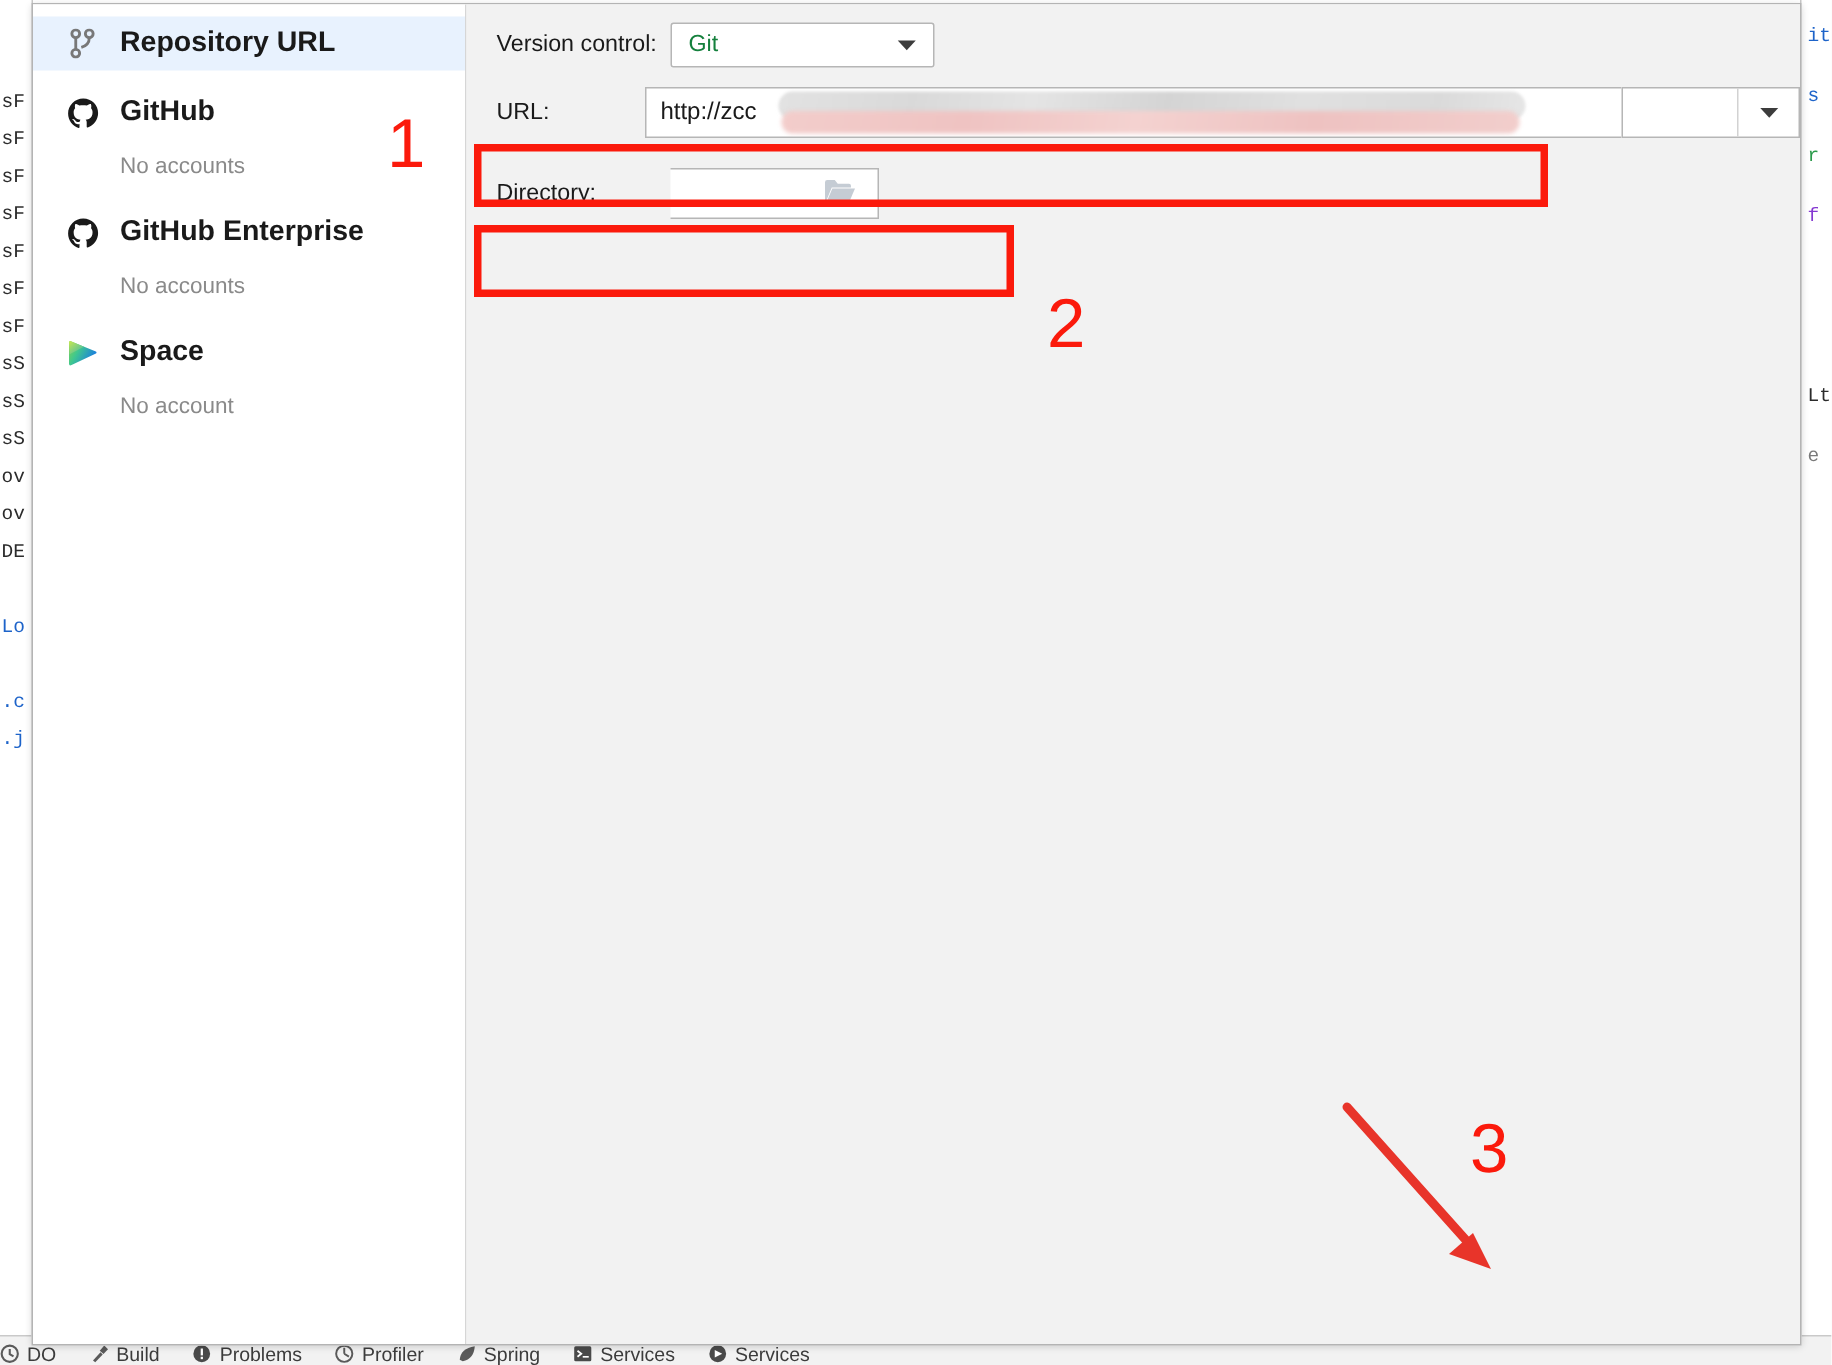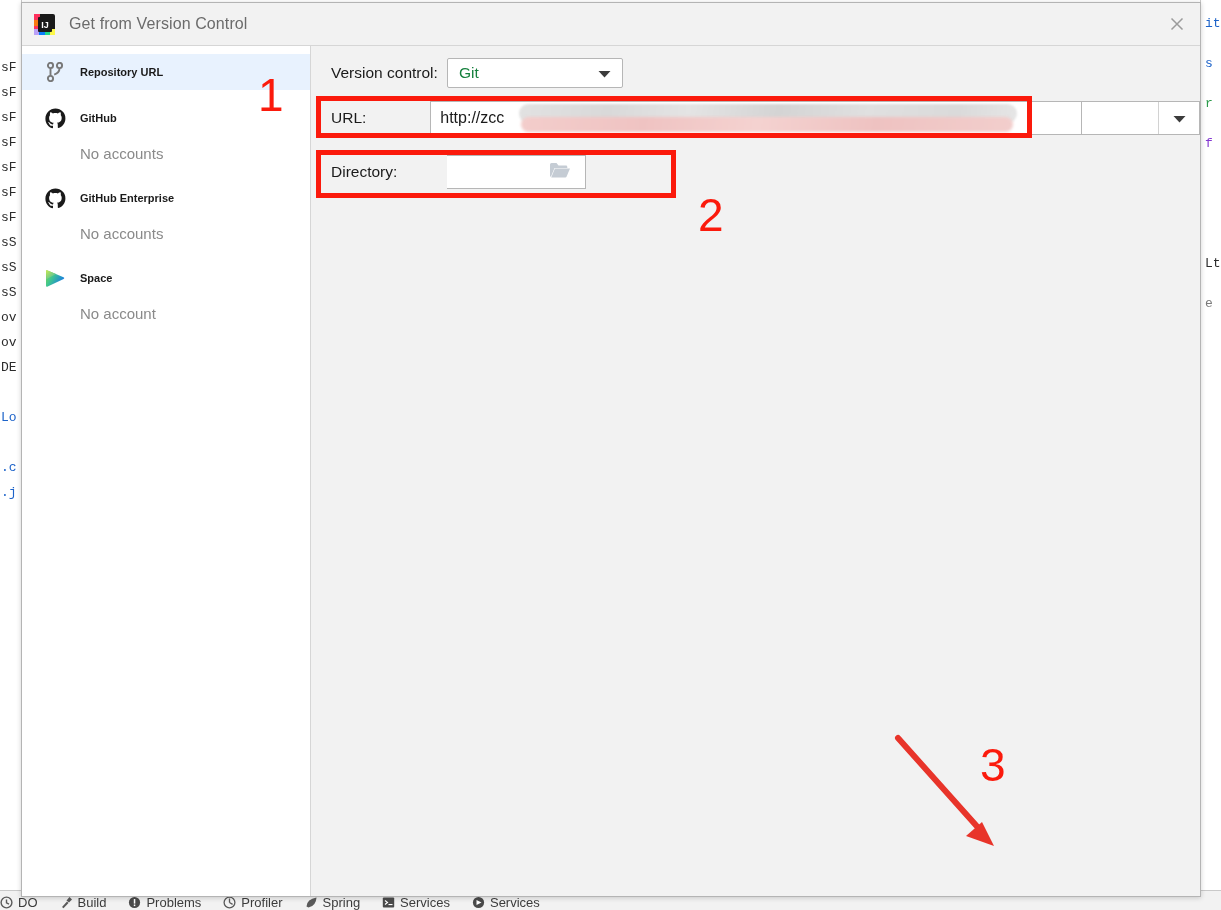--- a/index.html
+++ b/index.html
@@ -148,21 +148,21 @@
     box-sizing: border-box;
   }
   .side-item.selected { background: #e8f2fe; }
   .side-item .si-icon {
     width: 22px; height: 22px;
     flex: 0 0 22px;
     margin-right: 14px;
     display: flex; align-items: center; justify-content: center;
   }
   .side-item .si-label {
-    font-size: 11px;
+    font-size: 19px;
     font-weight: bold;
     color: #1a1a1a;
   }
   .side-sub {
     font-size: 15px;
     color: #8a8a8a;
     padding-left: 58px;
     height: 34px;
     display: flex;
     align-items: center;
@@ -481,42 +481,20 @@
           <circle cx="6.5" cy="6.5" r="5.6" fill="#4a4a4a"></circle>
           <path d="M4.5 4 L9.5 6.5 L4.5 9 Z" fill="#fff"></path>
         </svg>
       </span>
       <span>Services</span>
     </div>
   </div>
 
 <div id="dialog">
 
-  <div id="titlebar">
-    <div id="app-icon">
-      <svg width="21" height="21" viewBox="0 0 21 21">
-        <rect x="0" y="0" width="21" height="21" rx="2" fill="#1a1a1a"></rect>
-        <rect x="0" y="0" width="6" height="6" fill="#fe315d"></rect>
-        <rect x="0" y="6" width="5" height="6" fill="#f97a12"></rect>
-        <rect x="0" y="12" width="6" height="5" fill="#fe315d"></rect>
-        <rect x="0" y="15" width="7" height="6" fill="#b9a1f7"></rect>
-        <rect x="5" y="15" width="7" height="6" fill="#087cfa"></rect>
-        <rect x="11" y="16" width="6" height="5" fill="#21d789"></rect>
-        <rect x="16" y="15" width="5" height="6" fill="#fcf84a"></rect>
-        <rect x="4" y="3" width="14" height="15" rx="1" fill="#1a1a1a"></rect>
-        <text x="11" y="14" font-family="Liberation Sans, sans-serif" font-size="9" font-weight="bold" fill="#ffffff" text-anchor="middle">IJ</text>
-      </svg>
-    </div>
-    <div id="title-text">Get from Version Control</div>
-    <div id="close-btn">
-      <svg width="16" height="16" viewBox="0 0 16 16">
-        <path d="M2.5 2.5 L13.5 13.5 M13.5 2.5 L2.5 13.5" stroke="#9b9b9b" stroke-width="1.5" fill="none"></path>
-      </svg>
-    </div>
-  </div>
 
   <div id="dialog-body">
 
     <div id="sidebar">
 
       <div class="side-item selected">
         <span class="si-icon">
           <svg width="18" height="20" viewBox="0 0 18 20">
             <circle cx="4.5" cy="3.5" r="2.6" fill="none" stroke="#787878" stroke-width="1.9"></circle>
             <circle cx="4.5" cy="16.5" r="2.6" fill="none" stroke="#787878" stroke-width="1.9"></circle>

